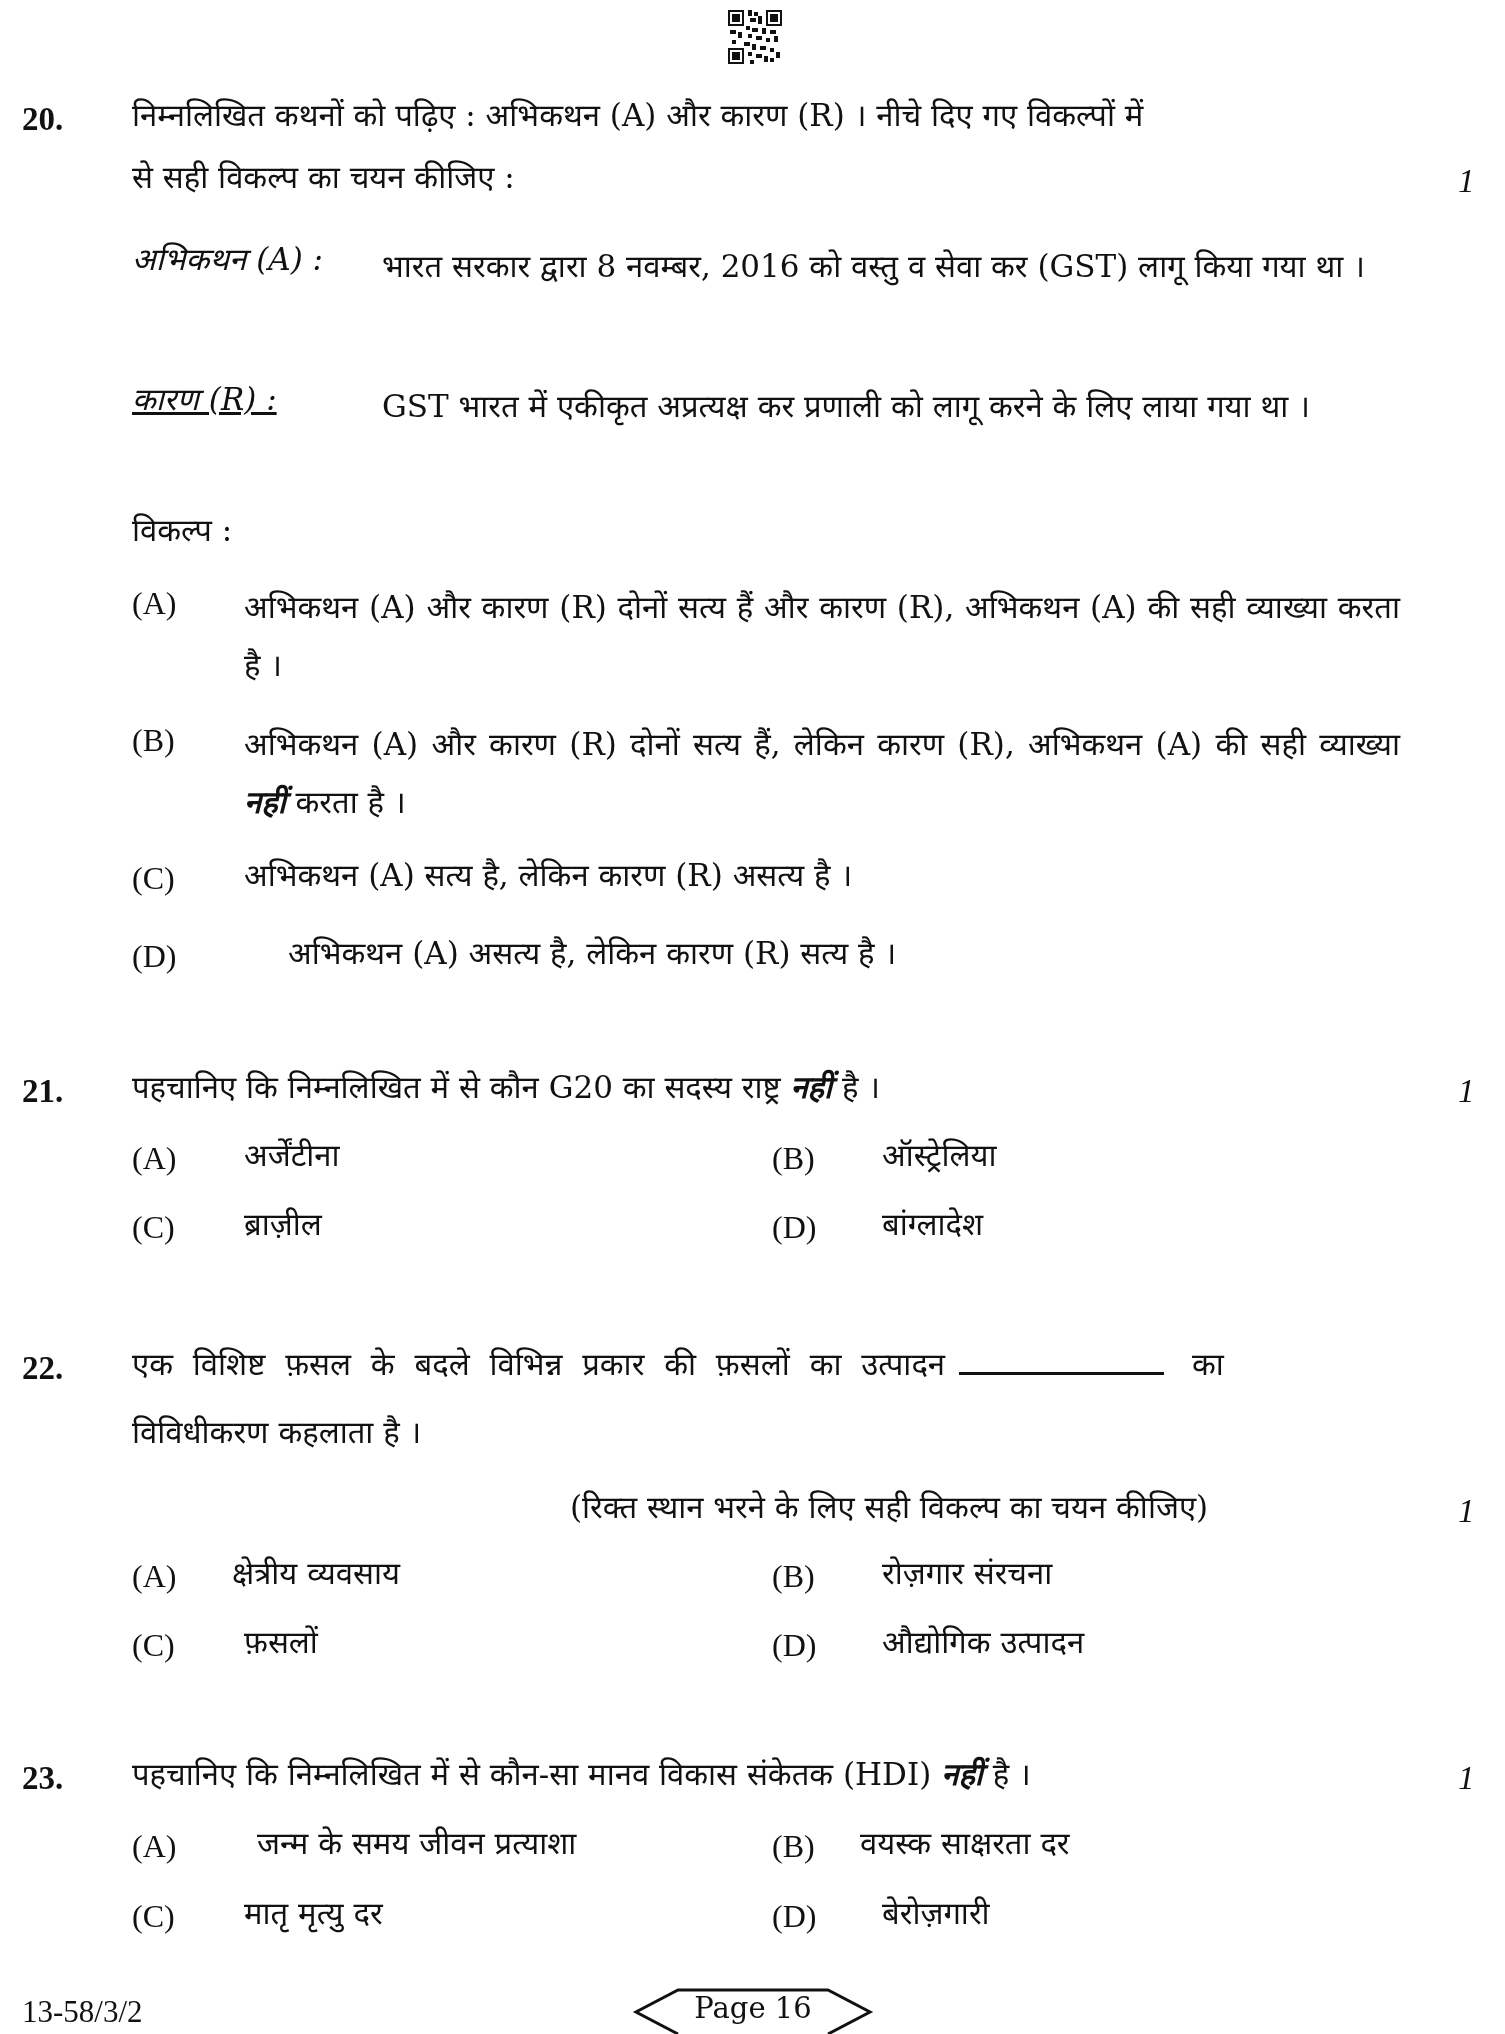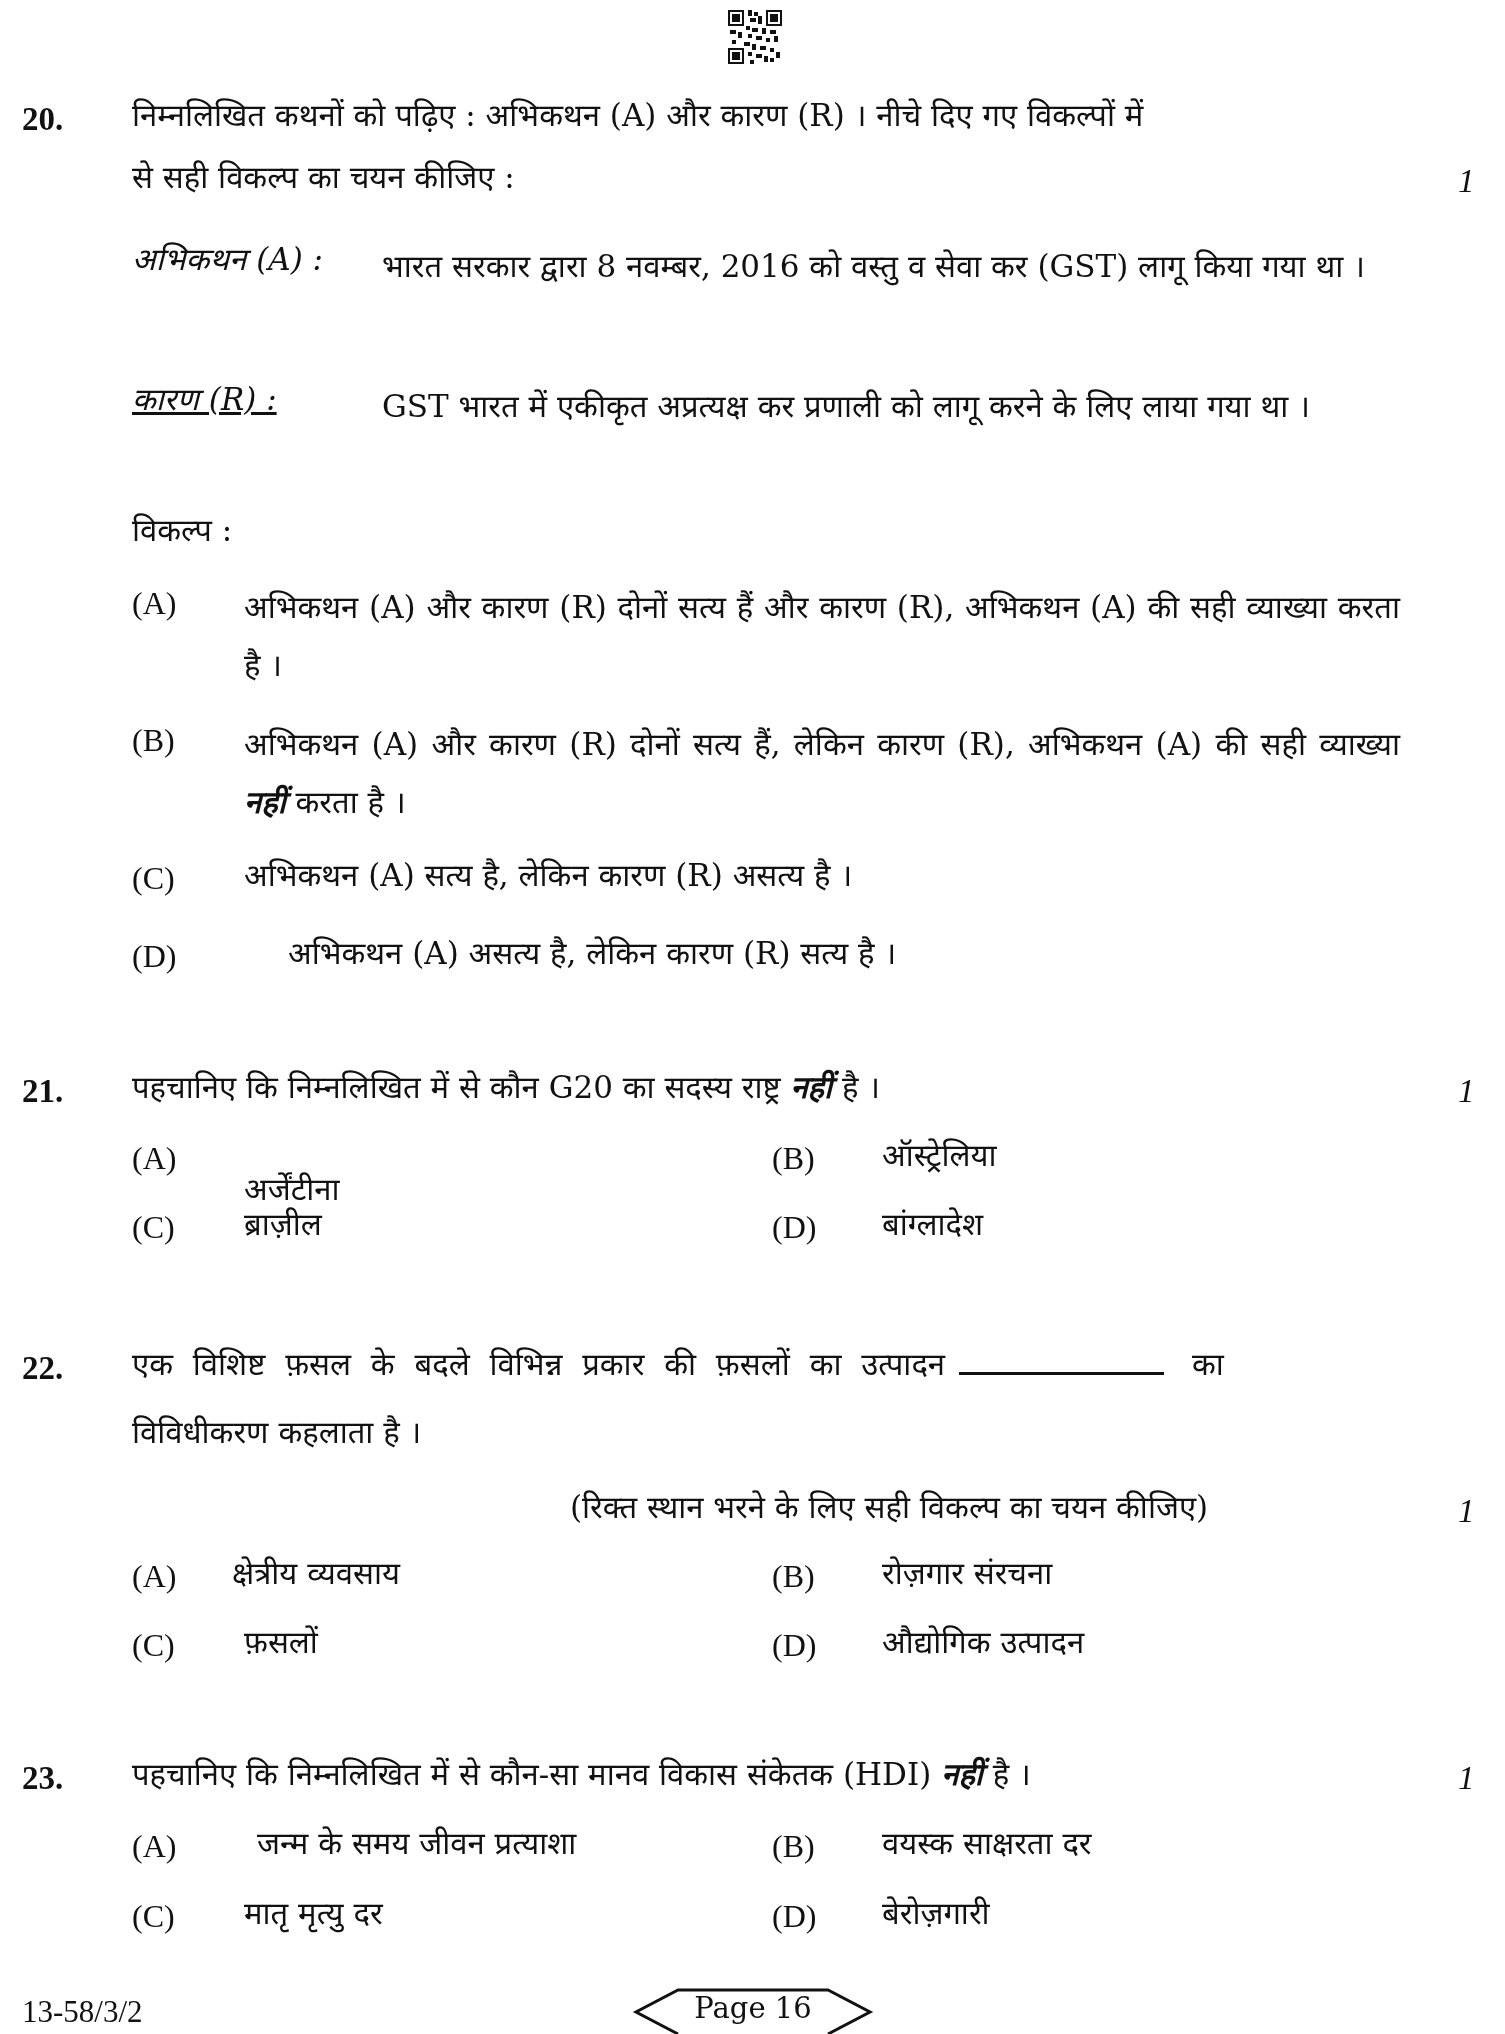--- a/index.html
+++ b/index.html
@@ -165,21 +165,21 @@
   <div class="abs qnum" style="top:1068px;">21.</div>
   <div class="abs qtext" style="top:1065px;">
     <span>पहचानिए कि निम्नलिखित में से कौन G20 का सदस्य राष्ट्र</span>
     <span class="bold-italic">नहीं</span>
     <span>है ।</span>
   </div>
   <div class="abs marks" style="top:1068px;">1</div>
 
   <div>
     <div class="abs opt-label" style="left:132px; top:1135px;">(A)</div>
-    <div class="abs opt-text" style="left:244px; top:1133px;margin-top:34px;">अर्जेंटीना</div>
+    <div class="abs opt-text" style="left:244px; top:1133px;">अर्जेंटीना</div>
   </div>
   <div>
     <div class="abs opt-label" style="left:772px; top:1135px;">(B)</div>
     <div class="abs opt-text" style="left:882px; top:1133px;">ऑस्ट्रेलिया</div>
   </div>
   <div>
     <div class="abs opt-label" style="left:132px; top:1204px;">(C)</div>
     <div class="abs opt-text" style="left:244px; top:1202px;">ब्राज़ील</div>
   </div>
   <div>
@@ -223,21 +223,21 @@
     <span>है ।</span>
   </div>
   <div class="abs marks" style="top:1755px;">1</div>
 
   <div>
     <div class="abs opt-label" style="left:132px; top:1823px;">(A)</div>
     <div class="abs opt-text" style="left:257px; top:1821px;">जन्म के समय जीवन प्रत्याशा</div>
   </div>
   <div>
     <div class="abs opt-label" style="left:772px; top:1823px;">(B)</div>
-    <div class="abs opt-text" style="left:882px; top:1821px;">वयस्क साक्षरता दर</div>
+    <div class="abs opt-text" style="left:860px; top:1821px;">वयस्क साक्षरता दर</div>
   </div>
   <div>
     <div class="abs opt-label" style="left:132px; top:1893px;">(C)</div>
     <div class="abs opt-text" style="left:244px; top:1891px;">मातृ मृत्यु दर</div>
   </div>
   <div>
     <div class="abs opt-label" style="left:772px; top:1893px;">(D)</div>
     <div class="abs opt-text" style="left:882px; top:1891px;">बेरोज़गारी</div>
   </div>
 </section>

